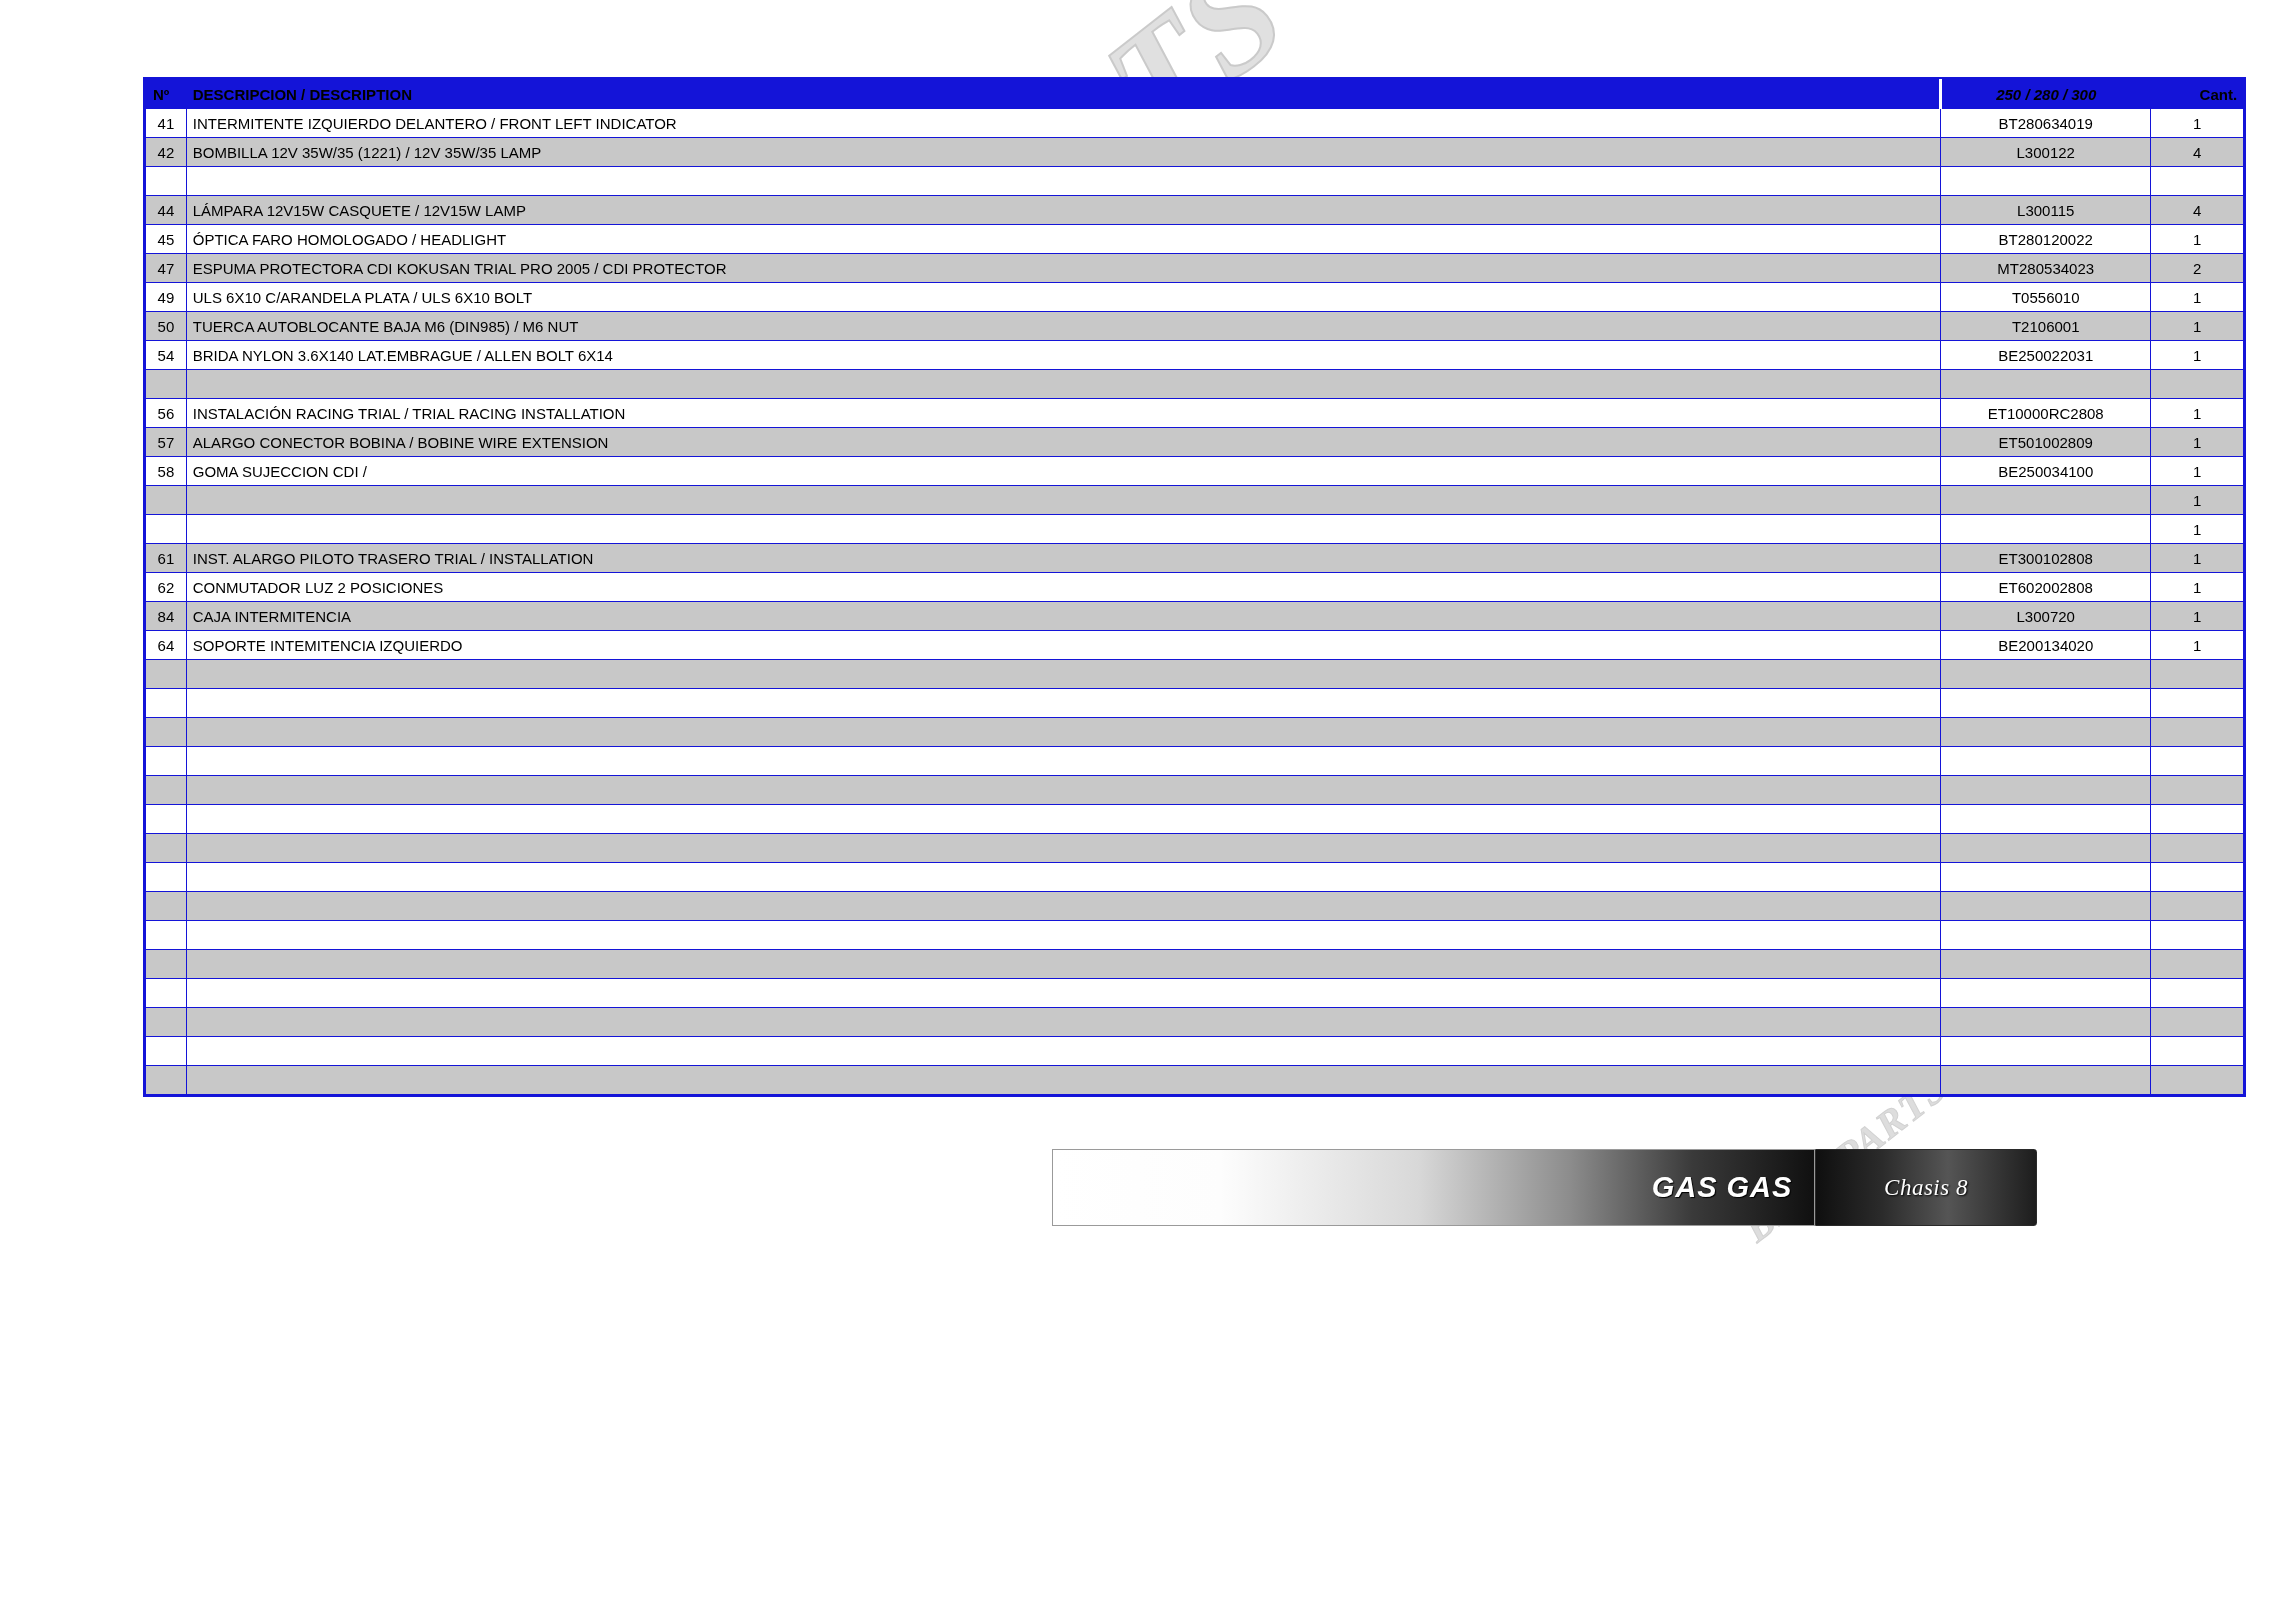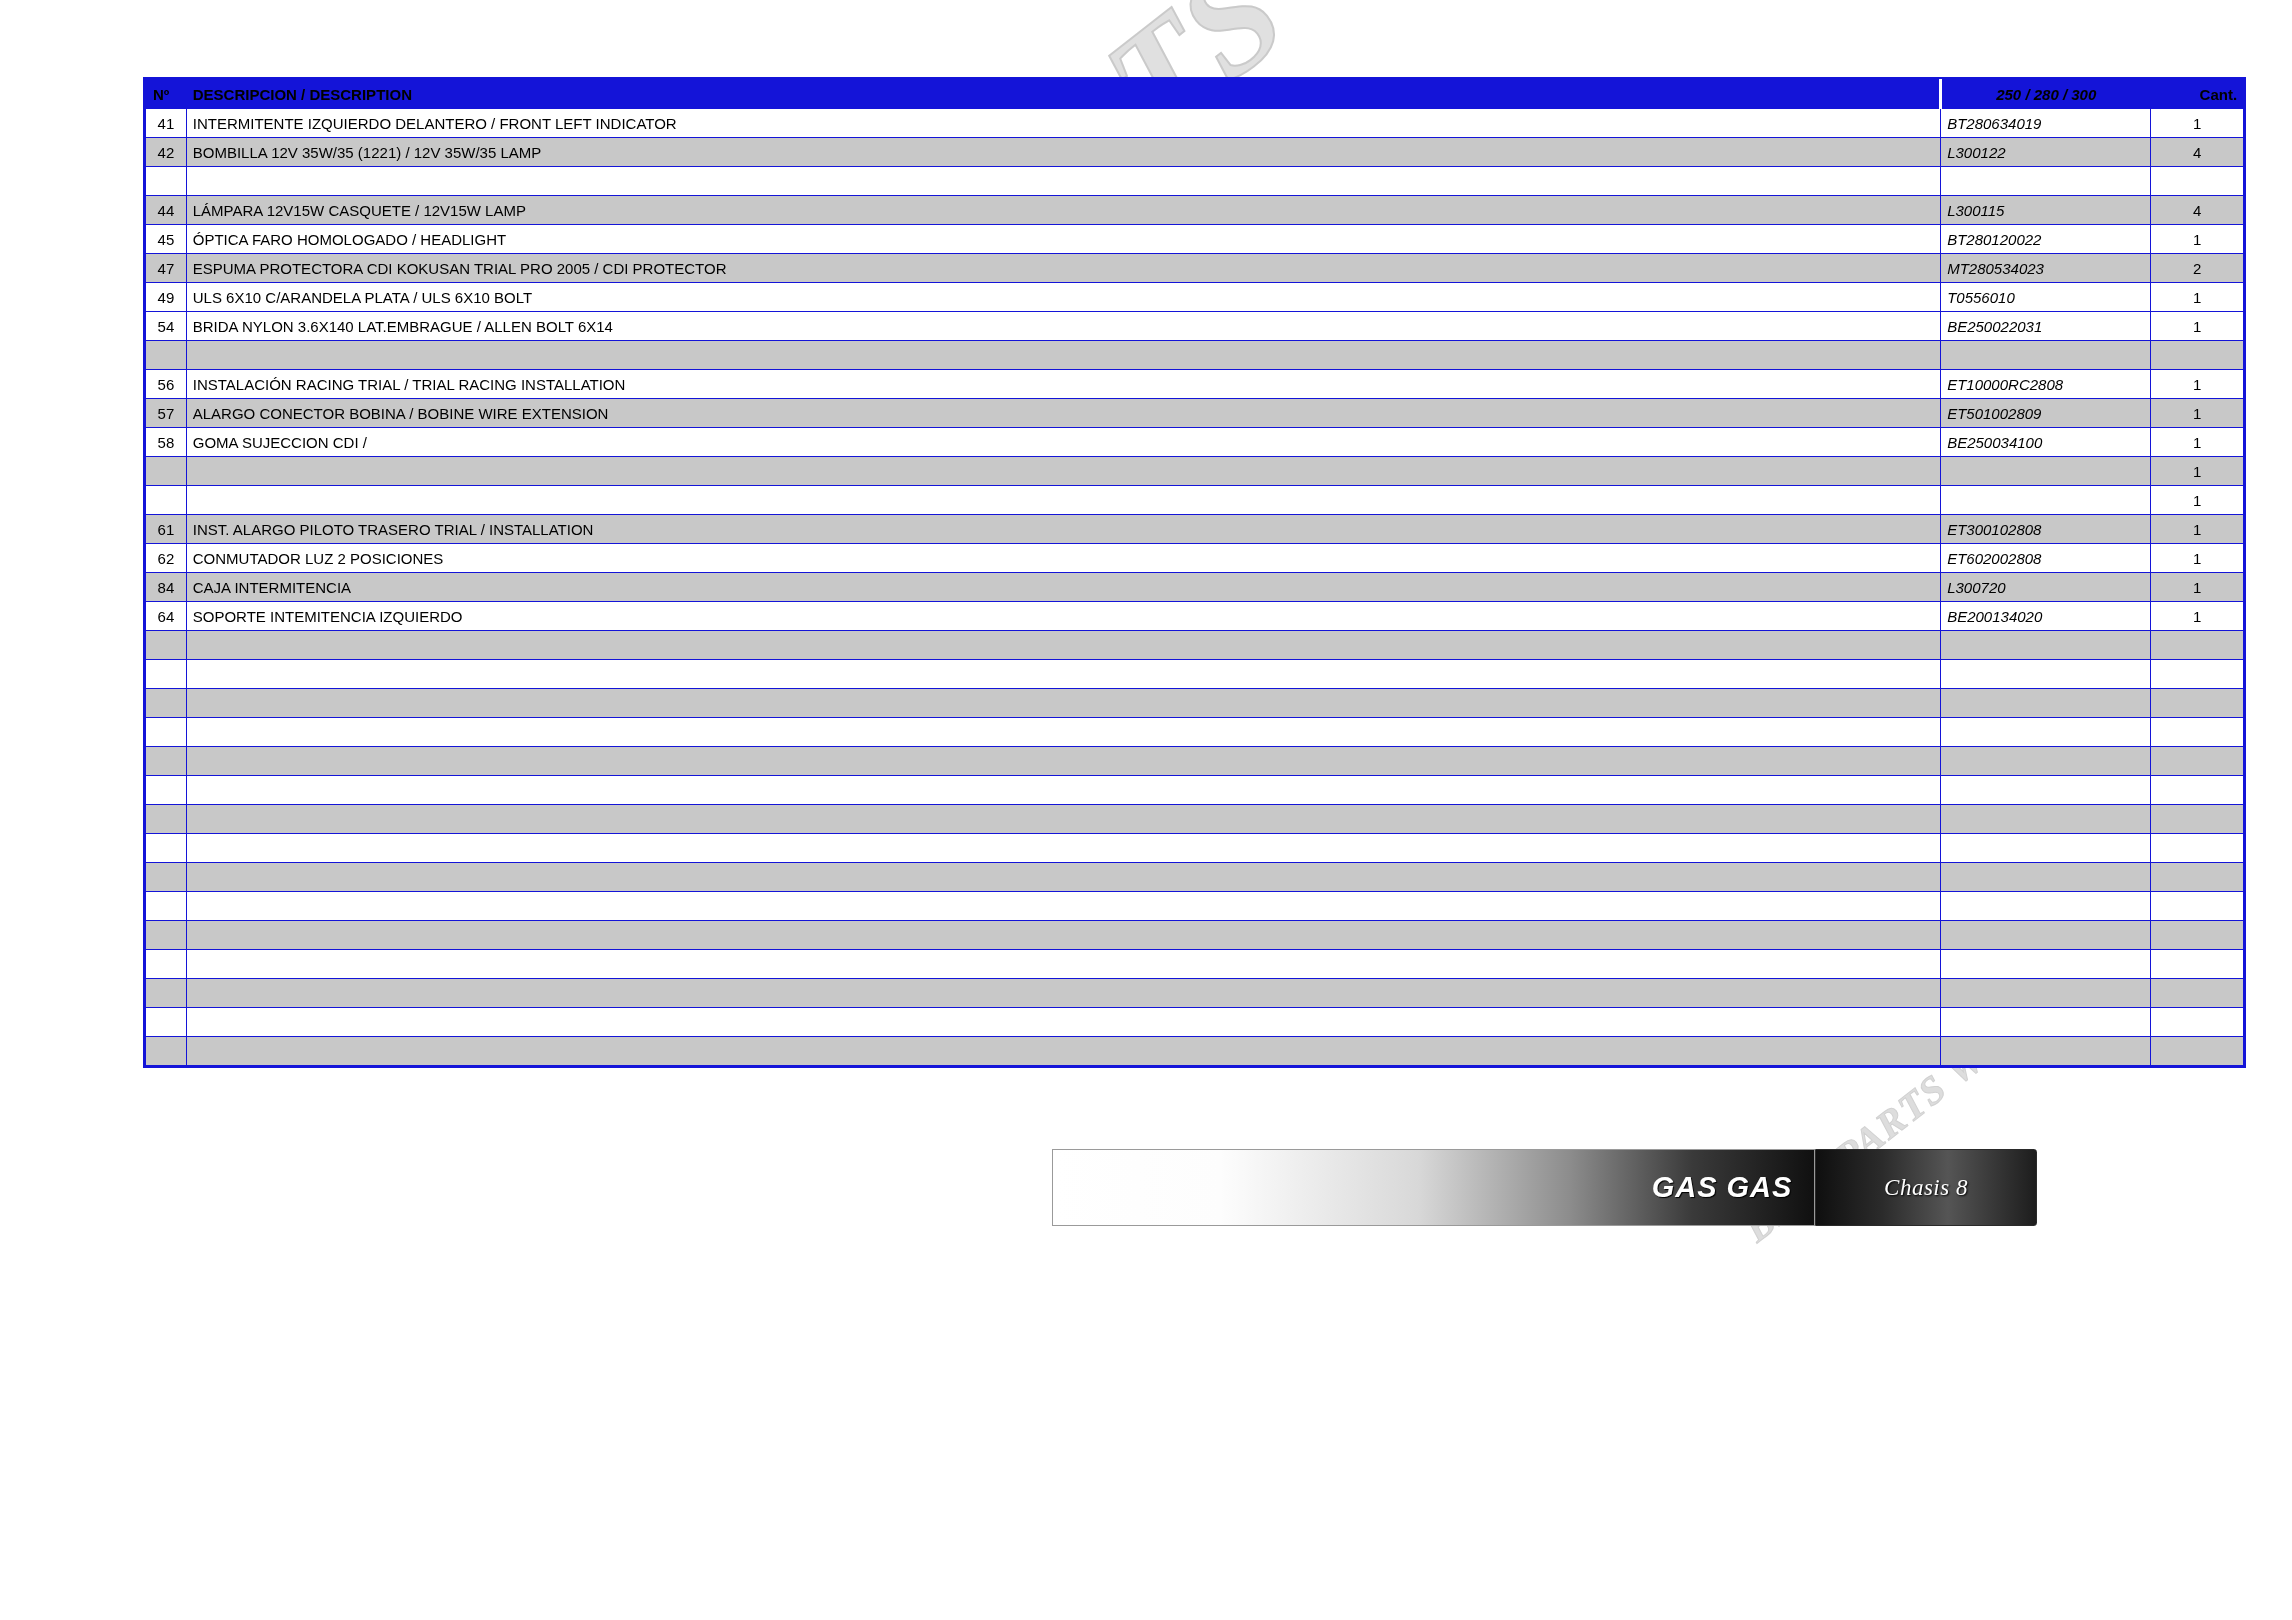--- a/index.html
+++ b/index.html
@@ -96,21 +96,21 @@
   }
   thead th.th-num  { text-align: left; padding-left: 6.9px; }
   thead th.th-ref  { text-align: center; border-left: 3.9px solid #ffffff; font-style: italic; }
   thead th.th-qty  { text-align: right; padding-left: 5.9px; }
 
   tbody tr.row-odd  td { background: #ffffff; }
   tbody tr.row-even td { background: #c8c8c8; }
 
   td.num   { text-align: center; font-size: 14.7px; }
   td.desc  { text-align: left; }
-  td.ref   { text-align: left; font-size: 14.7px; font-style: italic; }
+  td.ref   { text-align: center; font-size: 14.7px; }
   td.qty   { text-align: center; font-size: 14.7px; }
 
   
   .banner {
     position: absolute;
     left: 1052px;
     top: 1149px;
     width: 985px;
     height: 77px;
     display: flex;
@@ -214,20 +214,26 @@
           <td class="desc">ESPUMA PROTECTORA CDI KOKUSAN TRIAL PRO 2005 / CDI PROTECTOR</td>
           <td class="ref">MT280534023</td>
           <td class="qty">2</td>
         </tr>
         <tr class="row-odd">
           <td class="num">49</td>
           <td class="desc">ULS 6X10 C/ARANDELA PLATA / ULS 6X10 BOLT</td>
           <td class="ref">T0556010</td>
           <td class="qty">1</td>
         </tr>
+        <tr class="row-even">
+          <td class="num">50</td>
+          <td class="desc">TUERCA AUTOBLOCANTE BAJA M6 (DIN985) / M6 NUT</td>
+          <td class="ref">T2106001</td>
+          <td class="qty">1</td>
+        </tr>
         <tr class="row-odd">
           <td class="num">54</td>
           <td class="desc">BRIDA NYLON 3.6X140 LAT.EMBRAGUE / ALLEN BOLT 6X14</td>
           <td class="ref">BE250022031</td>
           <td class="qty">1</td>
         </tr>
         <tr class="row-even">
           <td class="num"></td>
           <td class="desc"></td>
           <td class="ref"></td>

